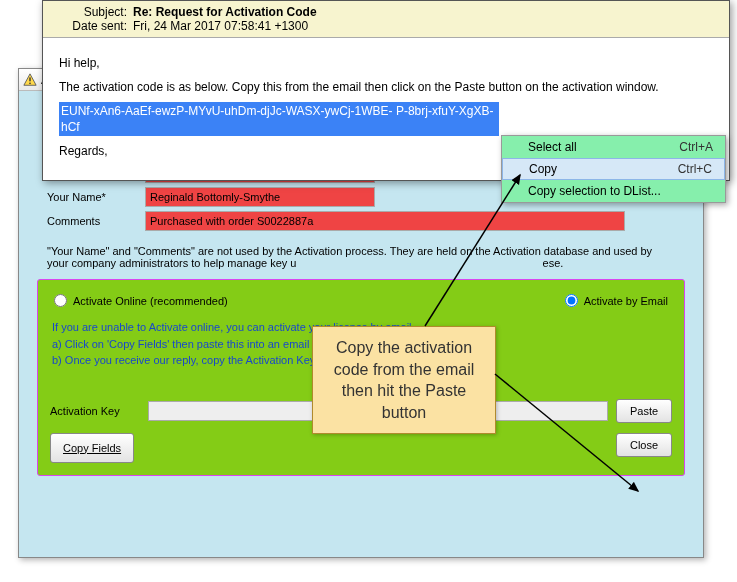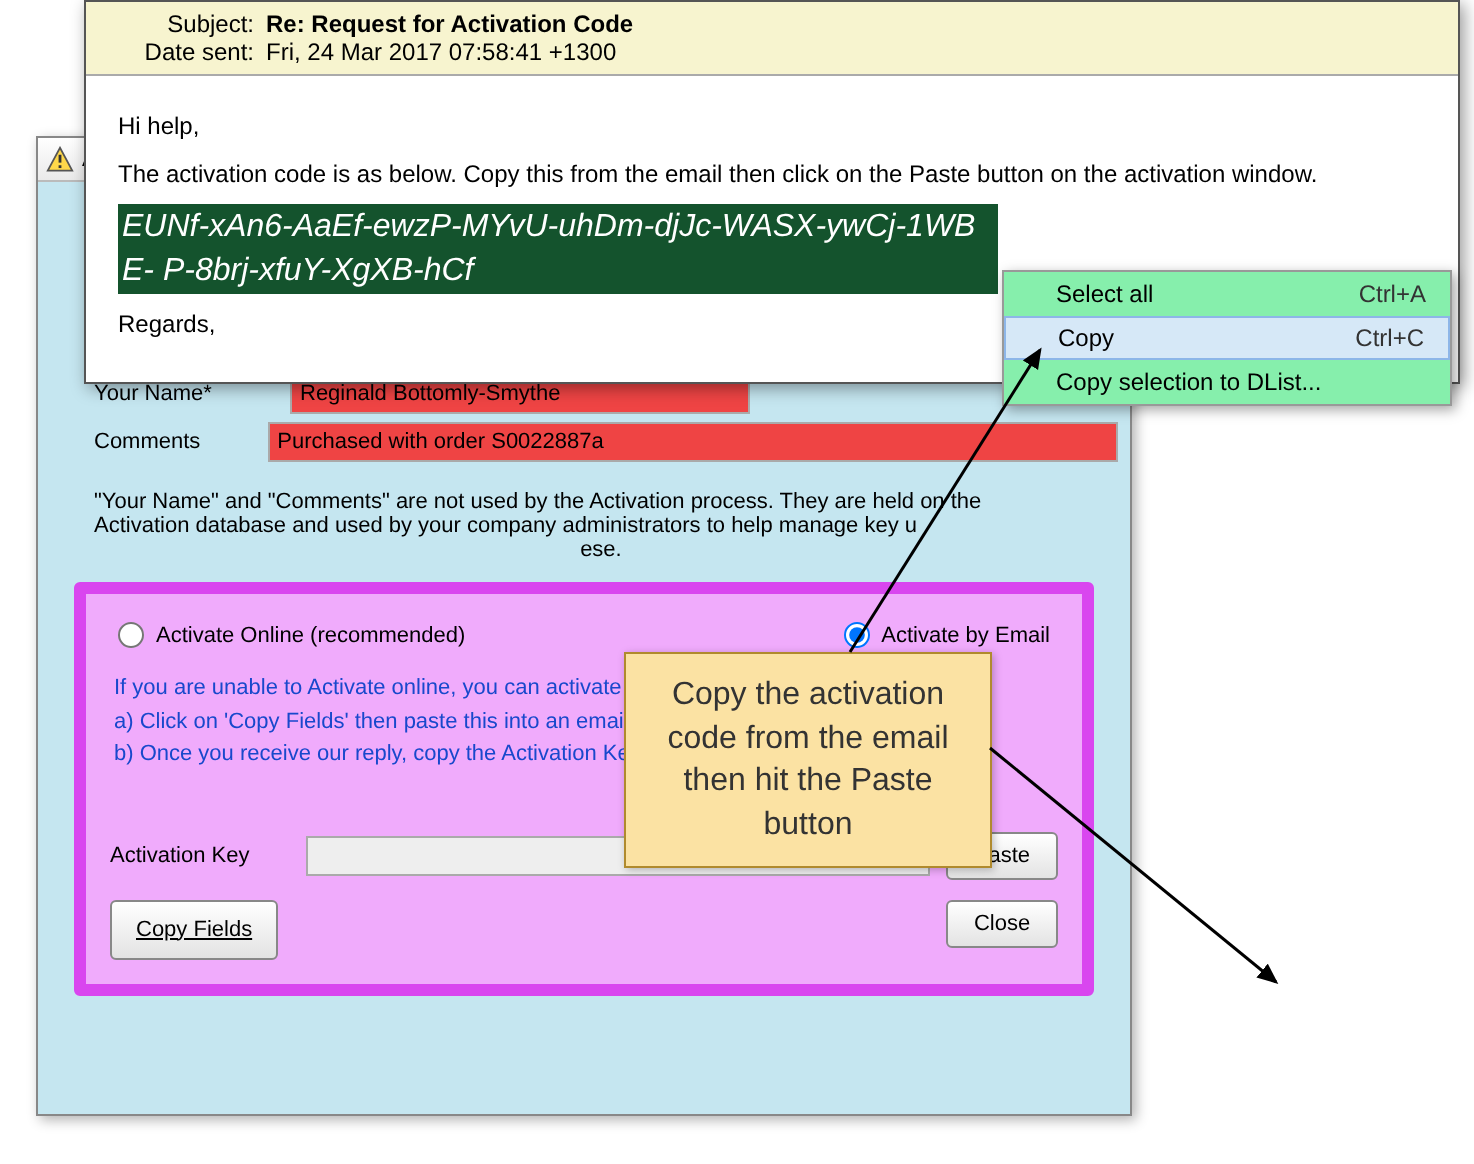--- a/index.html
+++ b/index.html
@@ -10,21 +10,21 @@
     position: relative;
     width: 737px;
     height: 582px;
     overflow: hidden;
   }
   
   .dialog {
     position: absolute;
     left: 18px;
     top: 68px;
-    width: 548px;
+    width: 686px;
     height: 490px;
     border: 1px solid #888;
     background: #fff;
     box-shadow: 2px 2px 6px rgba(0,0,0,0.3);
   }
   .dialog-titlebar {
     height: 22px;
     background: linear-gradient(#fff,#eaeaea);
     border-bottom: 1px solid #bbb;
     display: flex;
@@ -62,22 +62,22 @@
     padding: 1px 4px;
     font: inherit;
     background: #ef4444;
   }
   .note {
     padding: 10px 22px 4px 22px;
     color: #000;
   }
   .panel {
     margin: 6px 12px 0 12px;
-    background: #f0abfc;
-    border: 6px solid #d946ef;
+    background: #84cc16;
+    border: 1px solid #d946ef;
     border-radius: 3px;
     padding: 8px 12px 12px 12px;
   }
   .radio-row {
     display: flex;
     align-items: center;
     justify-content: space-between;
     padding: 6px 4px;
   }
   .radio-row label {
@@ -146,30 +146,29 @@
   .email-header .hval { font-weight: normal; }
   .email-header .hval.subj { font-weight: bold; }
   .email-body {
     padding: 10px 16px 14px 16px;
     font-size: 12px;
     line-height: 1.5;
     position: relative;
   }
   .email-body p { margin: 6px 0; }
   .code-sel {
-    background: #14532d;
+    background: #3b82f6;
     color: #fff;
     font-family: Arial, sans-serif;
-    font-size: 16px;
+    font-size: 12px;
     display: inline-block;
     padding: 1px 2px;
     line-height: 1.35;
     max-width: 440px;
     word-break: break-all;
-    font-style: italic;
   }
   
   .ctxmenu {
     position: absolute;
     left: 501px;
     top: 135px;
     width: 225px;
     background: #86efac;
     border: 1px solid #999;
     box-shadow: 2px 2px 6px rgba(0,0,0,0.35);

